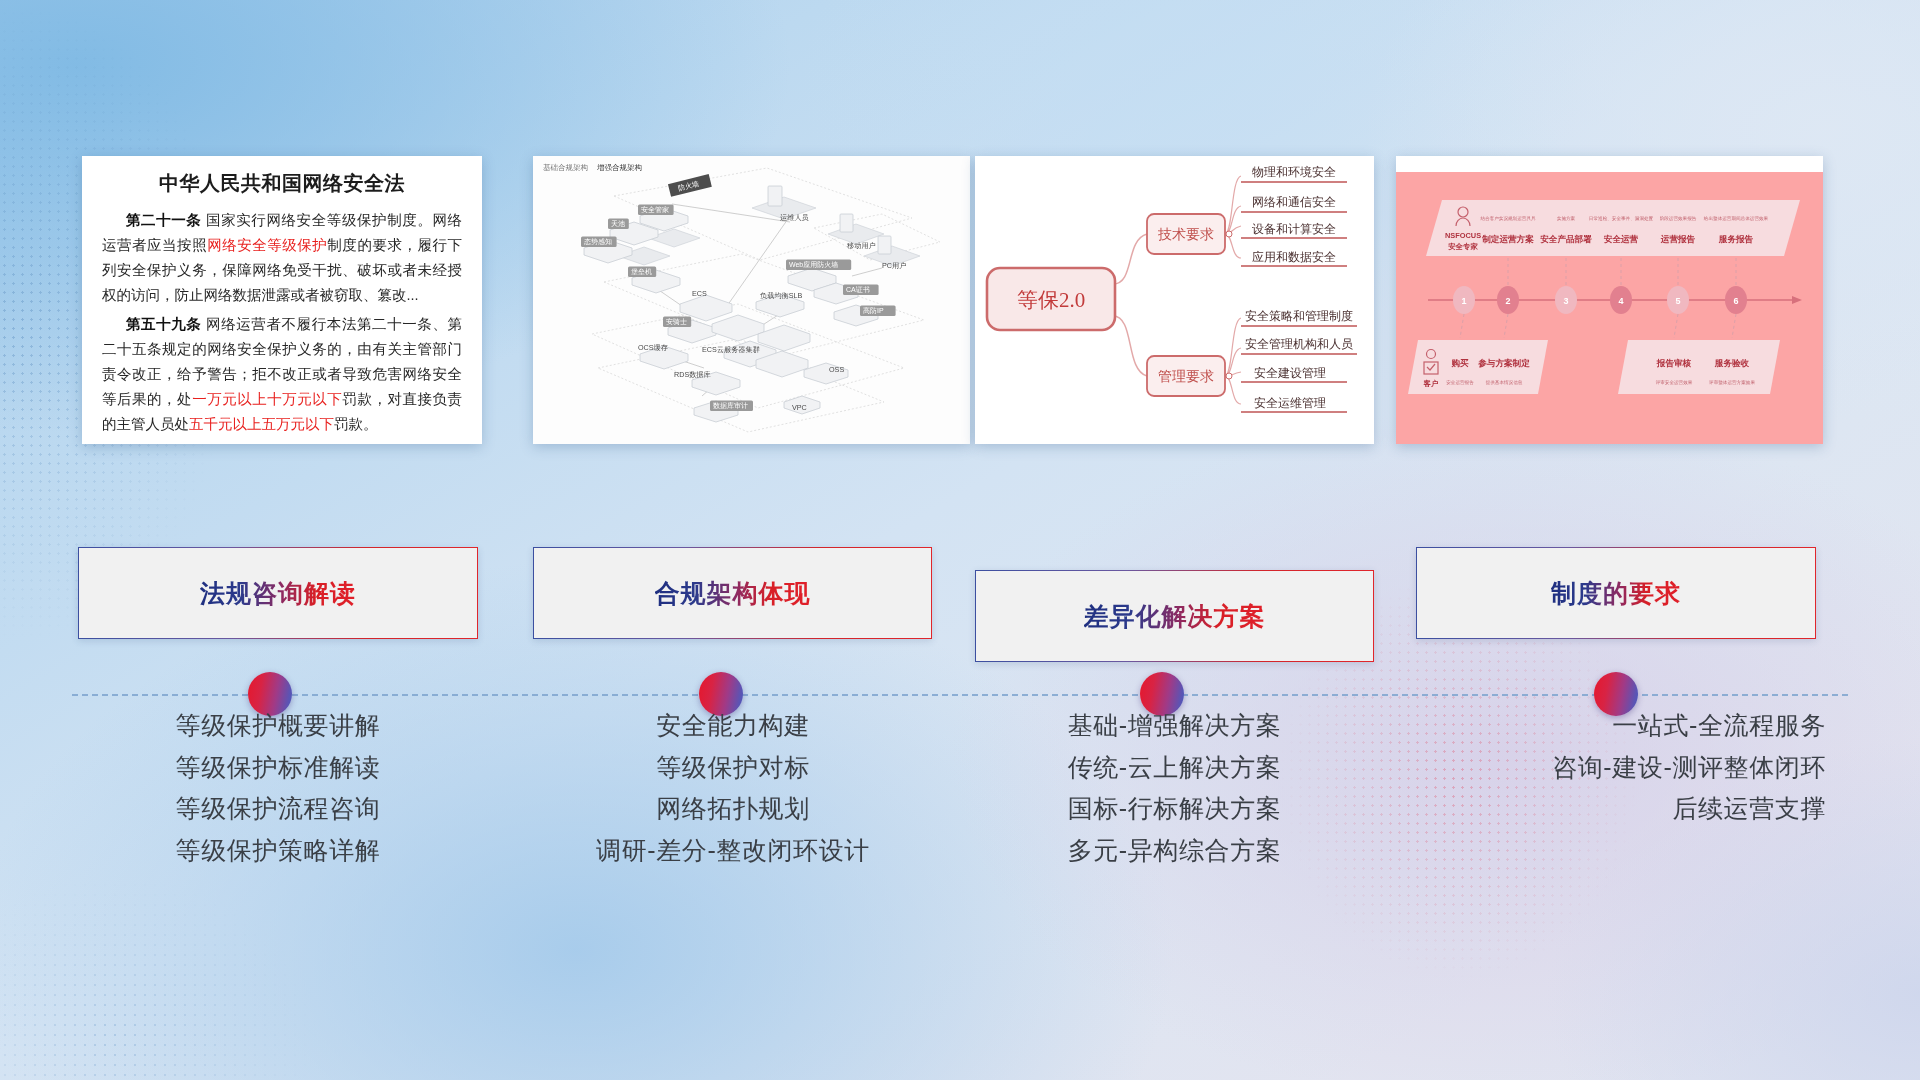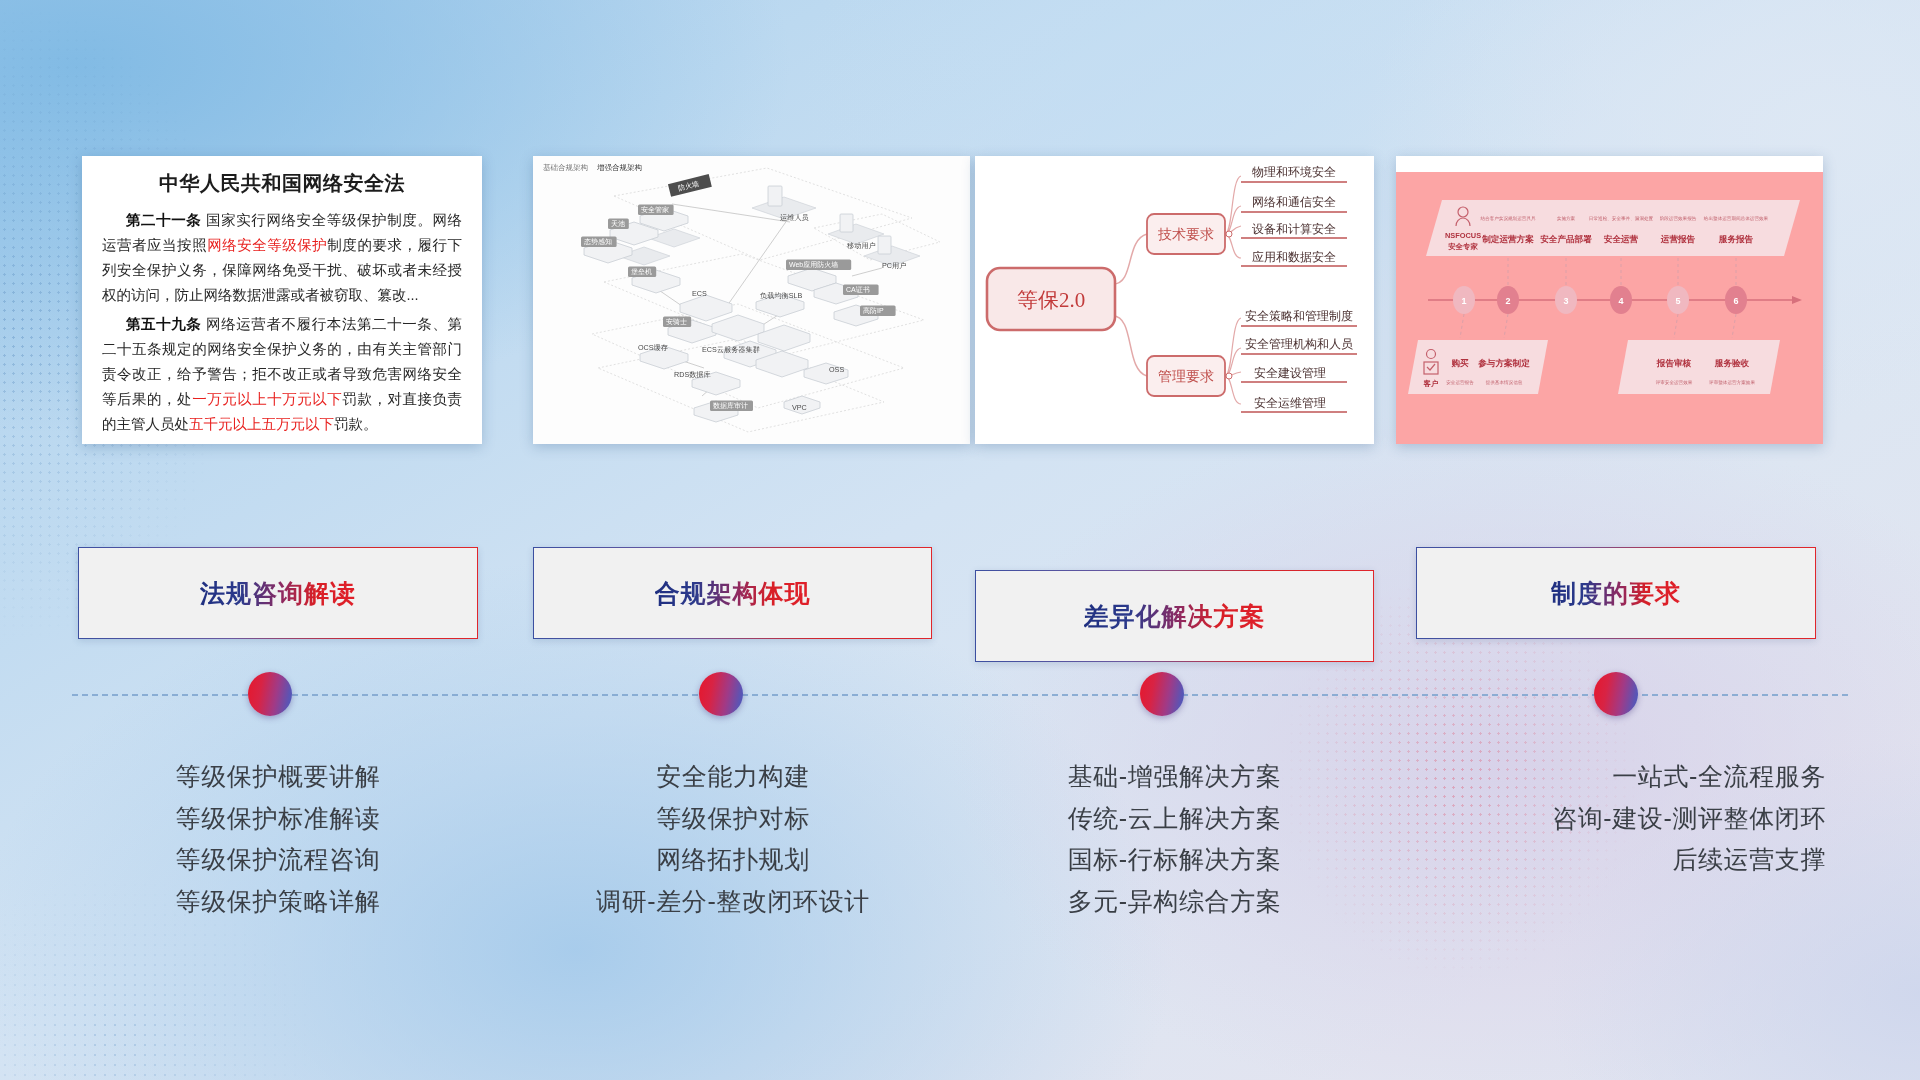--- a/index.html
+++ b/index.html
@@ -116,21 +116,21 @@
     position:absolute;top:0;width:44px;height:44px;border-radius:50%;
     background:linear-gradient(100deg,#e6172c 0%,#d82344 30%,#a13a86 62%,#5b54b4 88%,#4a5bbd 100%);
     box-shadow:0 2px 6px rgba(60,40,120,.35);
   }
   .tl-dot.d1{left:248px;}
   .tl-dot.d2{left:699px;}
   .tl-dot.d3{left:1140px;}
   .tl-dot.d4{left:1594px;}
 
   
-  #lists{position:absolute;top:756px;left:0;width:1920px;height:240px;z-index:2;}
+  #lists{position:absolute;top:705px;left:0;width:1920px;height:240px;z-index:2;}
   .col{position:absolute;top:0;text-align:center;}
   .col.l1{left:78px;width:400px;}
   .col.l2{left:518px;width:430px;}
   .col.l3{left:975px;width:399px;}
   .col.l4{left:1396px;width:430px;text-align:right;}
   .col .item{
     font-size:25px;color:#3a3f46;line-height:1.66;letter-spacing:.6px;
     white-space:nowrap;
   }
 </style>

